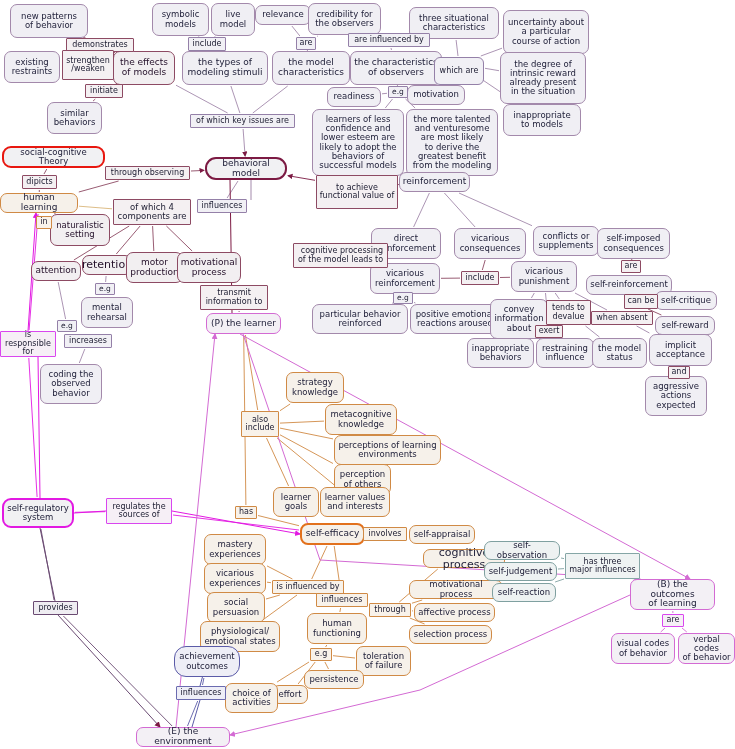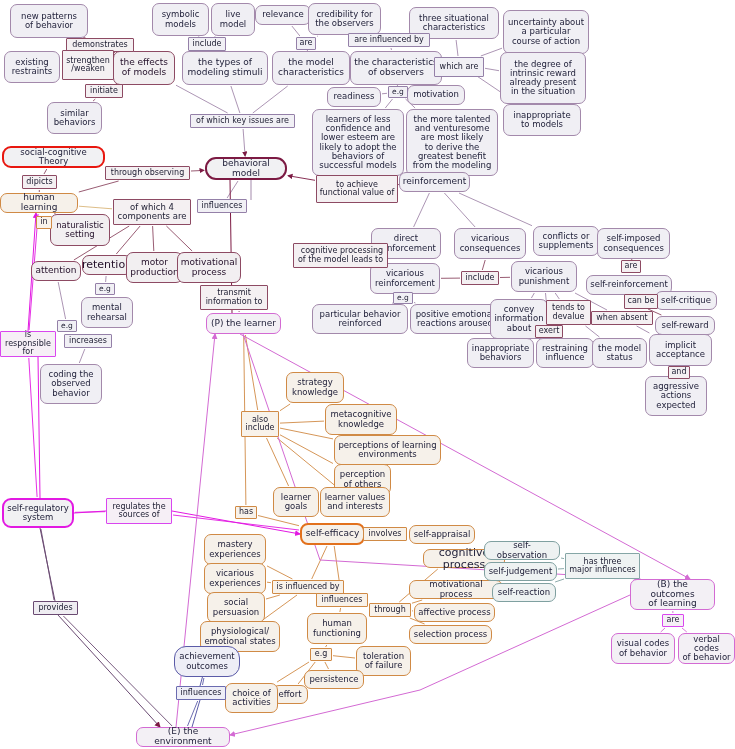--- a/index.html
+++ b/index.html
@@ -354,26 +354,26 @@
       <div class="node c-magenta" style="left: 2px; top: 498px; width: 72px; height: 30px; font-size: 8.5px;">self-regulatory
 system</div>
       <div class="node c-pinkline" style="left: 136px; top: 727px; width: 94px; height: 20px; font-size: 9px;">(E) the environment</div>
       <div class="link l-maroon" style="left: 66px; top: 38px; width: 68px; height: 14px; font-size: 8px;">demonstrates</div>
       <div class="link l-maroon" style="left: 62px; top: 50px; width: 52px; height: 30px; font-size: 8px;">strengthen
 /weaken</div>
       <div class="link l-maroon" style="left: 85px; top: 84px; width: 38px; height: 14px; font-size: 8px;">initiate</div>
       <div class="link l-purple" style="left: 188px; top: 37px; width: 38px; height: 14px; font-size: 8px;">include</div>
       <div class="link l-purple" style="left: 296px; top: 37px; width: 20px; height: 13px; font-size: 8px;">are</div>
       <div class="link l-purple" style="left: 348px; top: 33px; width: 82px; height: 14px; font-size: 8px;">are influenced by</div>
-      <div class="link l-purple" style="left: 434px; top: 57px; width: 50px; height: 20px; font-size: 8px;">which are</div>
+      <div class="link l-purple" style="left: 434px; top: 57px; width: 50px; height: 28px; font-size: 8px; border-radius: 6px;">which are</div>
       <div class="link l-purple" style="left: 388px; top: 86px; width: 20px; height: 12px; font-size: 7.5px;">e.g</div>
       <div class="link l-purple" style="left: 190px; top: 114px; width: 105px; height: 14px; font-size: 8px;">of which key issues are</div>
       <div class="link l-maroon" style="left: 105px; top: 166px; width: 85px; height: 14px; font-size: 8px;">through observing</div>
       <div class="link l-maroon" style="left: 22px; top: 175px; width: 35px; height: 14px; font-size: 8px;">dipicts</div>
-      <div class="link l-maroon" style="left: 316px; top: 175px; width: 82px; height: 28px; font-size: 8px;">to achieve
+      <div class="link l-maroon" style="left: 316px; top: 175px; width: 82px; height: 34px; font-size: 8px;">to achieve
 functional value of</div>
       <div class="link l-maroon" style="left: 113px; top: 199px; width: 78px; height: 26px; font-size: 8.5px;">of which 4
 components are</div>
       <div class="link l-purple" style="left: 197px; top: 199px; width: 50px; height: 14px; font-size: 8px;">influences</div>
       <div class="link l-orange" style="left: 36px; top: 216px; width: 16px; height: 13px; font-size: 8px;">in</div>
       <div class="link l-purple" style="left: 95px; top: 283px; width: 20px; height: 12px; font-size: 7.5px;">e.g</div>
       <div class="link l-maroon" style="left: 200px; top: 285px; width: 68px; height: 25px; font-size: 8px;">transmit
 information to</div>
       <div class="link l-magenta" style="left: 0px; top: 331px; width: 56px; height: 26px; font-size: 8px;">is responsible
 for</div>

